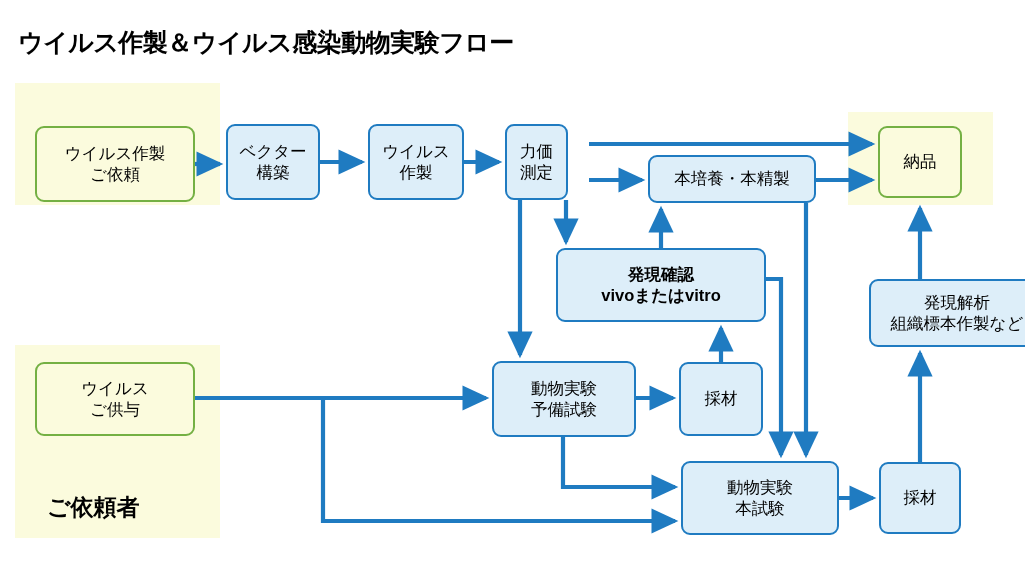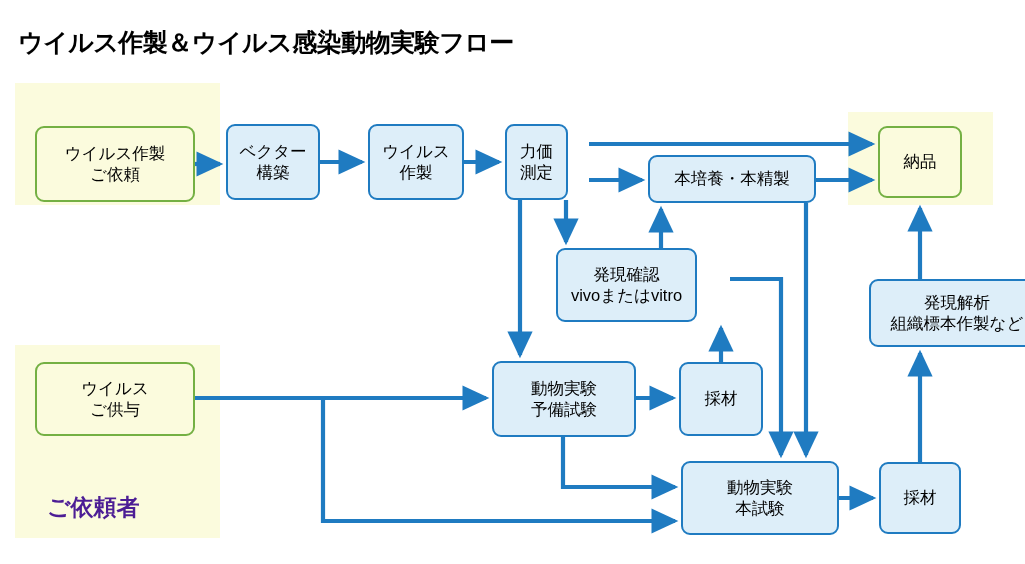--- a/index.html
+++ b/index.html
@@ -44,21 +44,21 @@
     line-height: 1.45;
     color: #1f3864;
     white-space: pre-line;
   }
   #client-label {
     position: absolute;
     left: 47px;
     top: 492px;
     font-size: 23px;
     font-weight: bold;
-    color: #4c1d95;
+    color: #000000;
     white-space: nowrap;
   }
 
   
   .node {
     position: absolute;
     box-sizing: border-box;
     display: flex;
     align-items: center;
     justify-content: center;
@@ -158,21 +158,21 @@
   <div class="node blue" style="left:368px; top:124px; width:96px; height:76px;">ウイルス
 作製</div>
 
   <div class="node blue" style="left:505px; top:124px; width:63px; height:76px;">力価
 測定</div>
 
   <div class="node blue" style="left:648px; top:155px; width:168px; height:48px;">本培養・本精製</div>
 
   <div class="node green" style="left:878px; top:126px; width:84px; height:72px;">納品</div>
 
-  <div class="node blue" style="left:556px; top:248px; width:141px; height:74px;">発現確認
+  <div class="node blue" style="left:556px; top:248px; width:210px; height:74px;font-weight:bold;">発現確認
 vivoまたはvitro</div>
 
   <div class="node blue" style="left:869px; top:279px; width:176px; height:68px;">発現解析
 組織標本作製など</div>
 
   <div class="node blue" style="left:492px; top:361px; width:144px; height:76px;">動物実験
 予備試験</div>
 
   <div class="node blue" style="left:679px; top:362px; width:84px; height:74px;">採材</div>
 

